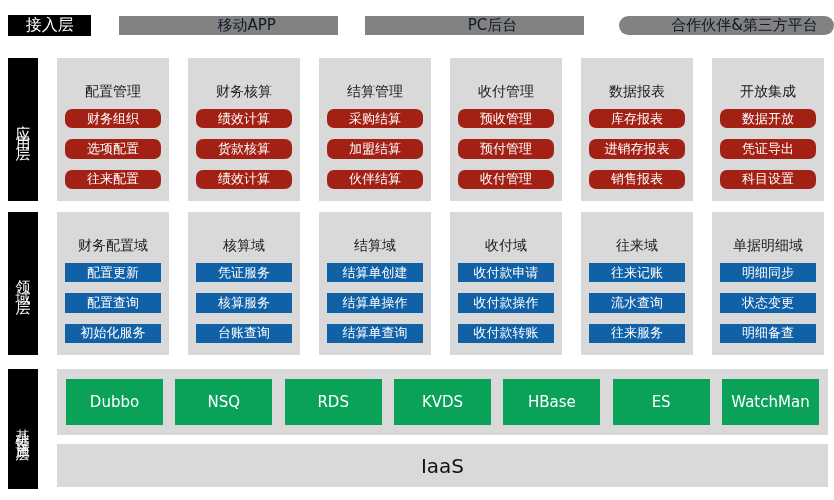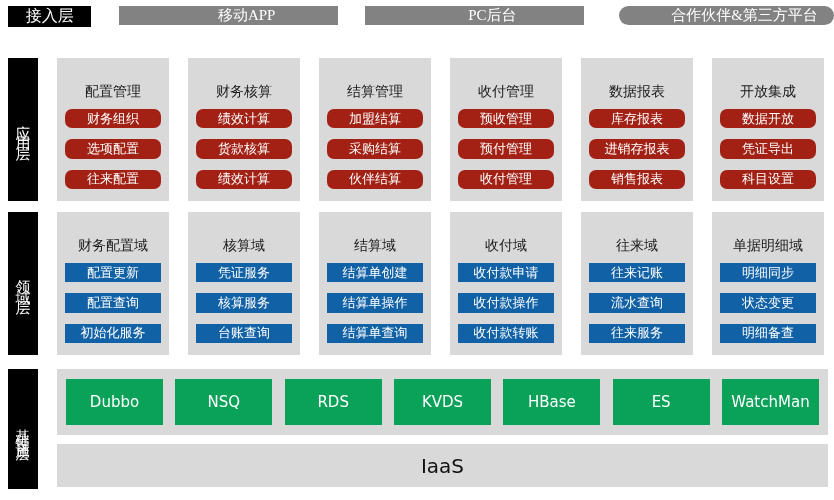--- a/index.html
+++ b/index.html
@@ -1,27 +1,27 @@
 <!DOCTYPE html>
 <html style="--module-red: #A22014; --module-blue: #1161A7; --module-green: #0AA159; --access-gray: #828282; --panel-gray: #D9D9D9; --layer-black: #000000;"><head>
 <meta charset="utf-8">
 <style>
   html,body { margin:0; padding:0; background:#fff; }
   .canvas {
     position:relative; width:834px; height:500px; background:#ffffff;
     font-family:"DejaVu Sans","Liberation Sans",sans-serif; overflow:hidden;
   }
   
-  .top-row { display:flex; align-items:flex-start; height:38px; margin:6px 0 0 8px;font-family:Liberation Serif, serif; }
+  .top-row { display:flex; align-items:center; height:38px; margin:6px 0 0 8px; }
   .access-box {
     width:97px; background:var(--layer-black,#000); color:#fff;
     display:flex; align-items:center; justify-content:center; font-size:16px;
   }
   .entry-box {
-    background:var(--access-gray,#828282); color:#ffffff;
+    background:var(--access-gray,#828282); color:#0f172a;
     display:flex; align-items:center; justify-content:center; font-size:15px;padding-left:36px;
   }
   .entry-0 { width:212px; margin-left:28px; }
   .entry-1 { width:213px; margin-left:27px; }
   .entry-2 { width:208px; margin-left:35px;border-radius:13px; }
 
   
   .section { display:flex; margin-left:8px; }
   .sec-app    { margin-top:14px; height:143px; }
   .sec-domain { margin-top:11px; height:143px; }
@@ -96,22 +96,22 @@
 
       <div class="panel">
         <div class="panel-title">财务核算</div>
         <div class="module red">绩效计算</div>
         <div class="module red">货款核算</div>
         <div class="module red">绩效计算</div>
       </div>
 
       <div class="panel">
         <div class="panel-title">结算管理</div>
+        <div class="module red">采购结算</div>
         <div class="module red">加盟结算</div>
-        <div class="module red">采购结算</div>
         <div class="module red">伙伴结算</div>
       </div>
 
       <div class="panel">
         <div class="panel-title">收付管理</div>
         <div class="module red">预收管理</div>
         <div class="module red">预付管理</div>
         <div class="module red">收付管理</div>
       </div>
 

